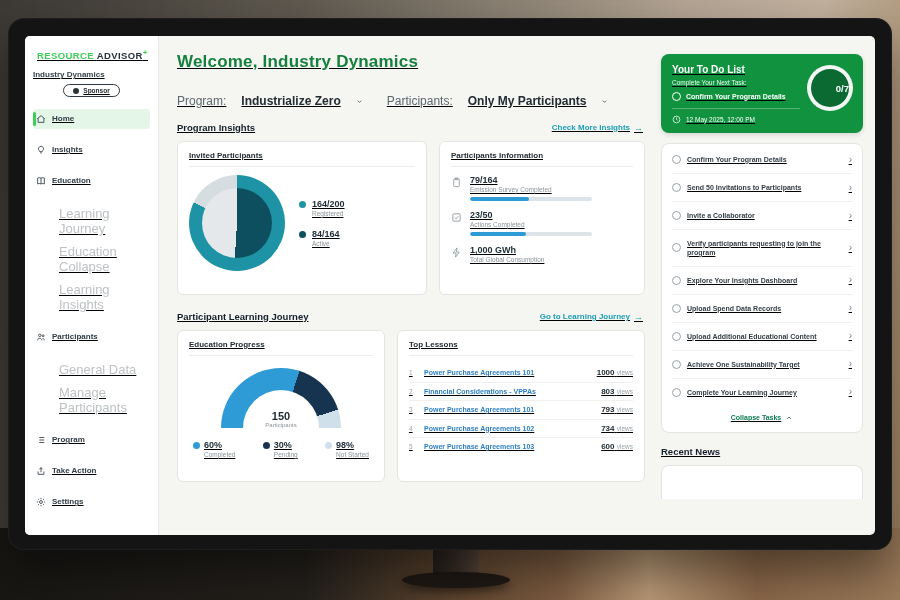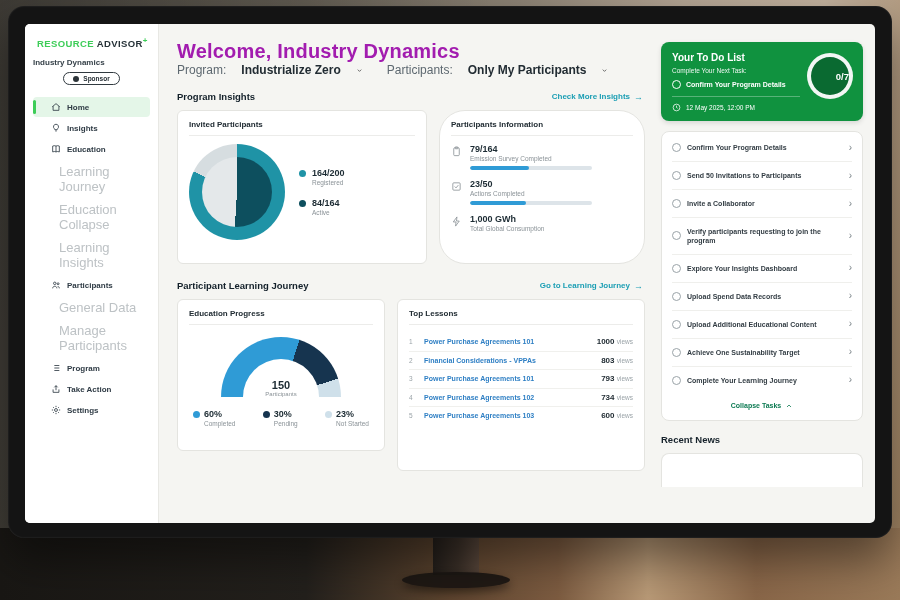--- a/index.html
+++ b/index.html
@@ -12,49 +12,49 @@
       linear-gradient(100deg, #57534b 0%, #6a6459 30%, #8d8375 52%, #b3a493 68%, #c2b19e 82%, #a0825f 100%);
   }
   .bg-floor { position:absolute; left:0; right:0; top:528px; bottom:0; z-index:1;
     background:linear-gradient(90deg,#191714 0%,#23201c 34%,#5e452f 50%,#7d5c41 62%,#b99a77 72%,#8a6749 84%,#9a7a59 100%);
   }
   .stand-neck { position:absolute; left:433px; top:520px; width:46px; height:55px; z-index:2;
     background:linear-gradient(90deg,#241f1b,#3c3129 55%,#5a483c); }
   .stand-base { position:absolute; left:402px; top:572px; width:108px; height:16px; border-radius:50%;
     background:#1b1613; opacity:.92; z-index:2; box-shadow:0 4px 10px rgba(0,0,0,.5); }
 
-  .monitor { position:absolute; left:8px; top:6px; width:884px; height:532px; z-index:3;
+  .monitor { position:absolute; left:8px; top:18px; width:884px; height:532px; z-index:3;
     background:#141414; border-radius:16px; padding:18px 17px 15px 17px;
-    box-shadow:0 22px 45px rgba(0,0,0,.45), inset 0 0 2px rgba(255,255,255,.15); }
+    box-shadow:0 22px 45px rgba(0,0,0,.45), inset 0 0 2px rgba(255,255,255,.15);text-decoration:underline; }
   .screen { width:100%; height:100%; background:#f5f5f2; border-radius:5px; overflow:hidden;
     display:flex; }
 
   
   .sidebar { width:134px; flex-shrink:0; background:#fff; border-right:1px solid #e8e8e4; padding:12px 8px; }
   .logo { font-size:9.5px; font-weight:bold; letter-spacing:.4px; padding-left:4px; white-space:nowrap; }
   .logo .lg-green { color:#3dcd58; }
   .logo .lg-dark { color:#263238; }
   .logo .lg-plus { color:#3dcd58; font-size:8px; vertical-align:super; }
   .org { text-align:left; font-size:8px; font-weight:bold; color:#37424a; margin-top:9px; }
   .badge { display:flex; justify-content:center; margin-top:5px; }
   .badge-pill { display:inline-flex; align-items:center; gap:4px; border:1px solid #30393f; border-radius:9px;
     padding:2px 9px; font-size:6.5px; font-weight:bold; color:#242d33; background:#fff; }
   .badge-dot { width:6px; height:6px; border-radius:50%; background:#2c3439; display:inline-block; }
   .nav { margin-top:12px; }
-  .nav-item { display:flex; align-items:center; gap:6px; padding:5px 18px; margin:1px 0; border-radius:4px;
+  .nav-item { display:flex; gap:6px; padding:5px 3px; margin:11px 0; border-radius:4px;
     font-size:8px; font-weight:bold; color:#2f3b45; cursor:pointer; position:relative; }
   .nav-item svg { width:10px; height:10px; stroke:#2f3b45; fill:none; stroke-width:2; flex-shrink:0; }
   .nav-item.active { background:#e4f6e8; }
   .nav-item.active::before { content:""; position:absolute; left:0; top:3px; bottom:3px; width:3px;
     background:#3dcd58; border-radius:2px; }
   .nav-sub { padding:4px 6px 4px 26px; font-size:13px; color:#bdc2c5; cursor:pointer; }
 
   
   .main { flex:1; min-width:0; padding:16px 12px 0 18px; }
-  h1 { font-size:20px; font-weight:bold; color:#a21caf; margin-bottom:0; letter-spacing:.2px; }
+  h1 { font-size:17px; font-weight:bold; color:#15803d; margin-bottom:22px; letter-spacing:.2px; }
   .filters { display:flex; gap:24px; margin-bottom:14px; }
   .filter { display:flex; align-items:center; gap:15px; font-size:12px; color:#5d6870; cursor:pointer; }
   .filter b { color:#222c33; }
   .chev { width:7px; height:7px; stroke:#444; stroke-width:2.6; fill:none; }
   .section-row { display:flex; align-items:center; justify-content:space-between; margin:4px 2px 8px 0; }
   .section-row.second { margin-top:16px; }
   h2 { font-size:9.5px; font-weight:bold; color:#13202a; }
   .sec-link { display:flex; align-items:center; gap:4px; font-size:8px; font-weight:bold; color:#1b9eb4; cursor:pointer;padding-left:24px; }
   .sec-link .arrow { font-size:9px; }
   .cards-row { display:flex; gap:12px; align-items:stretch; }
@@ -69,41 +69,41 @@
   .donut-hole { position:absolute; inset:24px; border-radius:50%; background:#fff; display:flex; flex-direction:column;
     align-items:center; justify-content:center; text-align:center; }
   .d-val { font-size:9.5px; font-weight:bold; color:#1c2b33; }
   .d-lab { font-size:5.2px; color:#8a9297; line-height:1.25; width:38px; }
   .legend-col { display:flex; flex-direction:column; gap:12px; }
   .leg-item { display:flex; align-items:flex-start; gap:6px; }
   .dot { width:7px; height:7px; border-radius:50%; margin-top:2px; flex-shrink:0; background:#999; }
   .leg-val { font-size:9px; font-weight:bold; color:#1c2b33; }
   .leg-lab { font-size:6.5px; color:#8a9297; margin-top:1px; }
 
-  .card-info { flex:1; height:154px; display:flex; flex-direction:column;border-radius:26px; }
+  .card-info { flex:1; height:154px; display:flex; flex-direction:column; }
   .info-stats { display:flex; flex-direction:column; gap:9px; }
   .stat-row { display:flex; gap:8px; align-items:flex-start; }
   .stat-row svg { width:11px; height:11px; stroke:#8a9297; fill:none; stroke-width:1.8; margin-top:2px; flex-shrink:0; }
   .stat-val { font-size:9px; font-weight:bold; color:#1c2b33; }
   .stat-lab { font-size:6.5px; color:#8a9297; margin-top:1px; }
   .bar { width:122px; height:4px; background:#dde4e9; border-radius:2px; margin-top:4px; overflow:hidden; }
   .bar i { display:block; height:100%; border-radius:2px; background:#2f9bd6; }
 
   .card-edu { width:208px; height:152px; display:flex; flex-direction:column; }
   .gauge-wrap { display:flex; justify-content:center; margin-top:4px; }
   .gauge { width:120px; height:60px; position:relative; overflow:hidden; }
   .gauge-arc { position:absolute; left:0; top:0; width:120px; height:120px; border-radius:50%; }
   .gauge-hole { position:absolute; left:22px; top:22px; width:76px; height:76px; border-radius:50%; background:#fff; }
   .gauge-text { position:absolute; left:0; right:0; bottom:0; text-align:center; }
   .g-val { font-size:11px; font-weight:bold; color:#1c2b33; }
   .g-lab { font-size:6px; color:#8a9297; }
   .edu-legend { display:flex; justify-content:space-between; margin-top:12px; padding:0 4px; }
   .edu-leg-item { display:flex; gap:4px; align-items:flex-start; }
 
-  .card-lessons { flex:1; height:172px; }
+  .card-lessons { flex:1; height:152px; }
   .lesson-row { display:flex; align-items:center; gap:7px; padding:4px 0 4.5px; border-bottom:1px solid #f0f0ed; }
   .lesson-row:last-child { border-bottom:none; }
   .l-rank { font-size:6.5px; color:#9aa3a8; width:8px; flex-shrink:0; }
   .l-title { font-size:7px; font-weight:bold; color:#2e7fc4; flex:1; cursor:pointer; }
   .l-views { font-size:8px; font-weight:bold; color:#222d34; white-space:nowrap; }
   .l-views .v-suf { font-size:6.5px; font-weight:normal; color:#9aa3a8; }
 
   
   .rpanel { width:218px; flex-shrink:0; padding:18px 12px 0 4px; }
   .todo-card { position:relative; background:#10923f; border-radius:8px; padding:10px 11px 9px; color:#fff;
@@ -349,21 +349,21 @@
           <div class="edu-leg-item">
             <span class="dot" style="background: rgb(22, 52, 79);"></span>
             <div>
               <div class="leg-val">30%</div>
               <div class="leg-lab">Pending</div>
             </div>
           </div>
           <div class="edu-leg-item">
             <span class="dot" style="background: rgb(207, 224, 234);"></span>
             <div>
-              <div class="leg-val">23%</div>
+              <div class="leg-val">98%</div>
               <div class="leg-lab">Not Started</div>
             </div>
           </div>
         </div>
       </div>
 
       <div class="card card-lessons">
         <div class="card-title">Top Lessons</div>
         <div class="lesson-row">
           <span class="l-rank">1</span>

